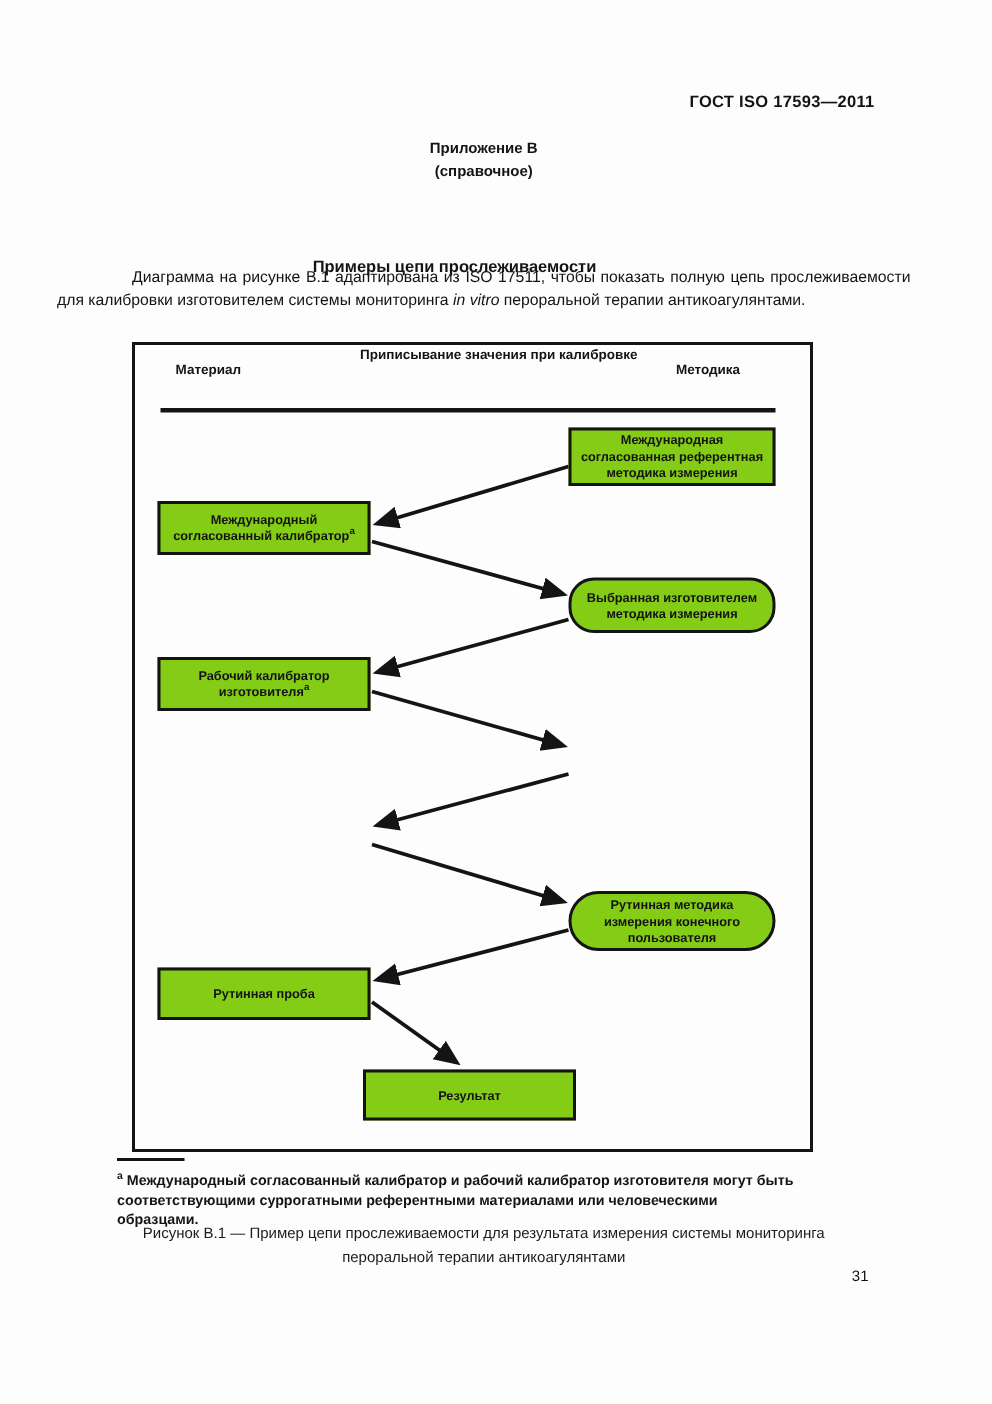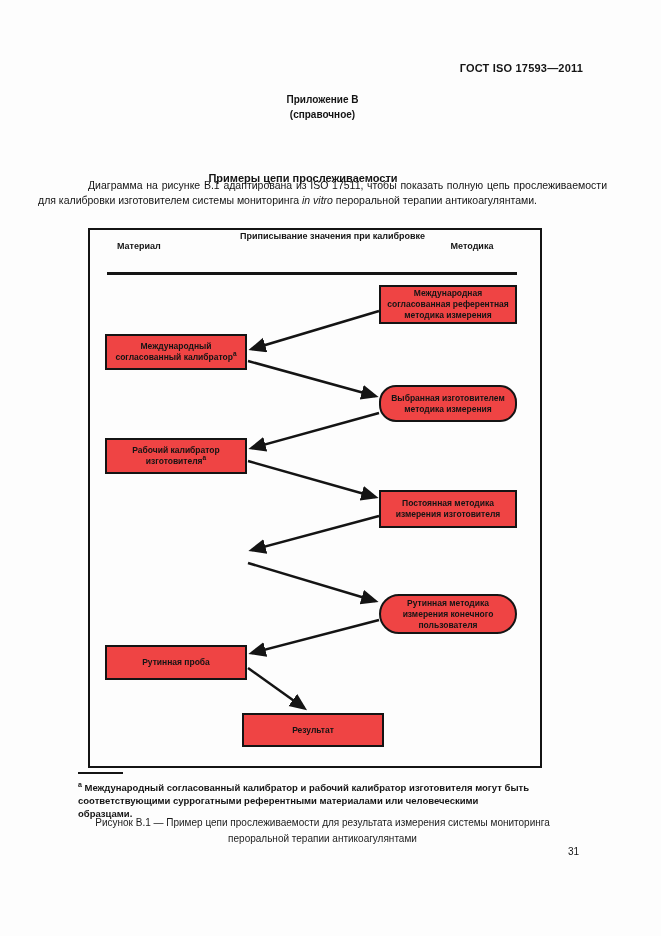--- a/index.html
+++ b/index.html
@@ -33,21 +33,21 @@
   }
   .col-h{position:absolute;font-size:9px;font-weight:bold;white-space:nowrap;}
   .col-h.h1{left:27px;top:11px;}
   .col-h.h2{left:150px;top:1px;width:184px;text-align:center;}
   .col-h.h3{left:350px;top:11px;width:64px;text-align:center;}
   .sep{
     position:absolute;left:17px;top:42px;width:410px;height:3px;background:#141414;
   }
   .arrows{position:absolute;left:0;top:0;width:450px;height:536px;}
   .box{
-    position:absolute;border:2px solid #141414;background:#ef4444;
+    position:absolute;border:2px solid #141414;background:#84cc16;
     display:flex;align-items:center;justify-content:center;
     text-align:center;font-size:8.5px;font-weight:bold;line-height:11px;
     padding:2px 3px;box-sizing:border-box;
   }
   .box sup{font-size:6.5px;line-height:0;vertical-align:super;}
   .bL{left:15px;width:142px;}
   .bR{left:289px;width:138px;}
   .b0{top:55px;height:39px;}
   .b1{top:104px;height:36px;}
   .b2{top:155px;height:37px;border-radius:17px;}
@@ -114,23 +114,20 @@
     </div>
   <div class="box bL b1">
       <span><span>Международный согласованный калибратор</span><sup>а</sup></span>
     </div>
   <div class="box bR b2">
       <span><span>Выбранная изготовителем методика измерения</span></span>
     </div>
   <div class="box bL b3">
       <span><span>Рабочий калибратор изготовителя</span><sup>а</sup></span>
     </div>
-  <div class="box bR b4">
-      <span><span>Постоянная методика измерения изготовителя</span></span>
-    </div>
   <div class="box bR b6">
       <span><span>Рутинная методика измерения конечного пользователя</span></span>
     </div>
   <div class="box bL b7">
       <span><span>Рутинная проба</span></span>
     </div>
   <div class="box b8">
       <span><span>Результат</span></span>
     </div>
 </div>

